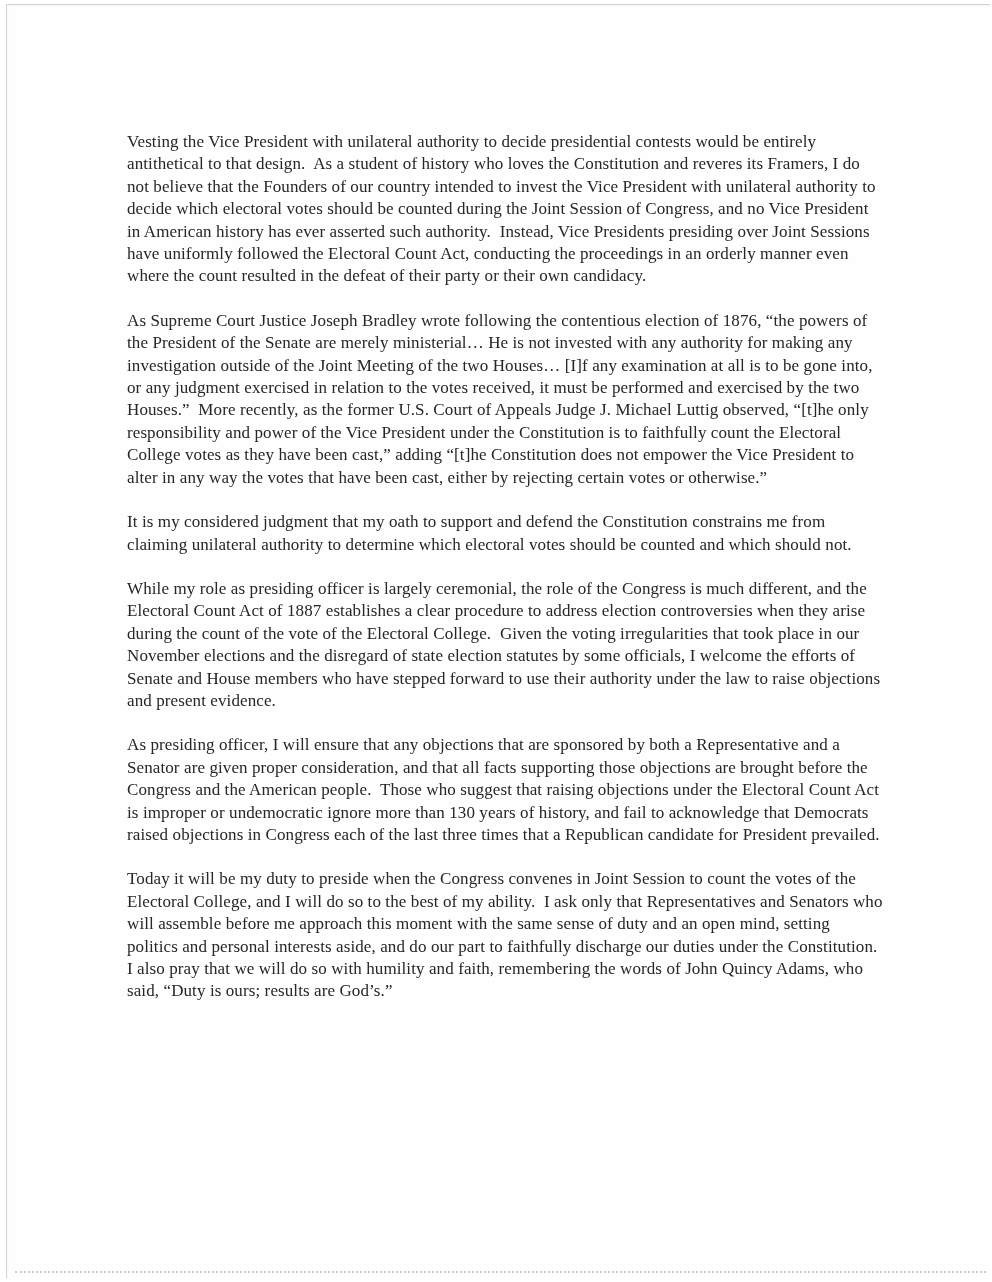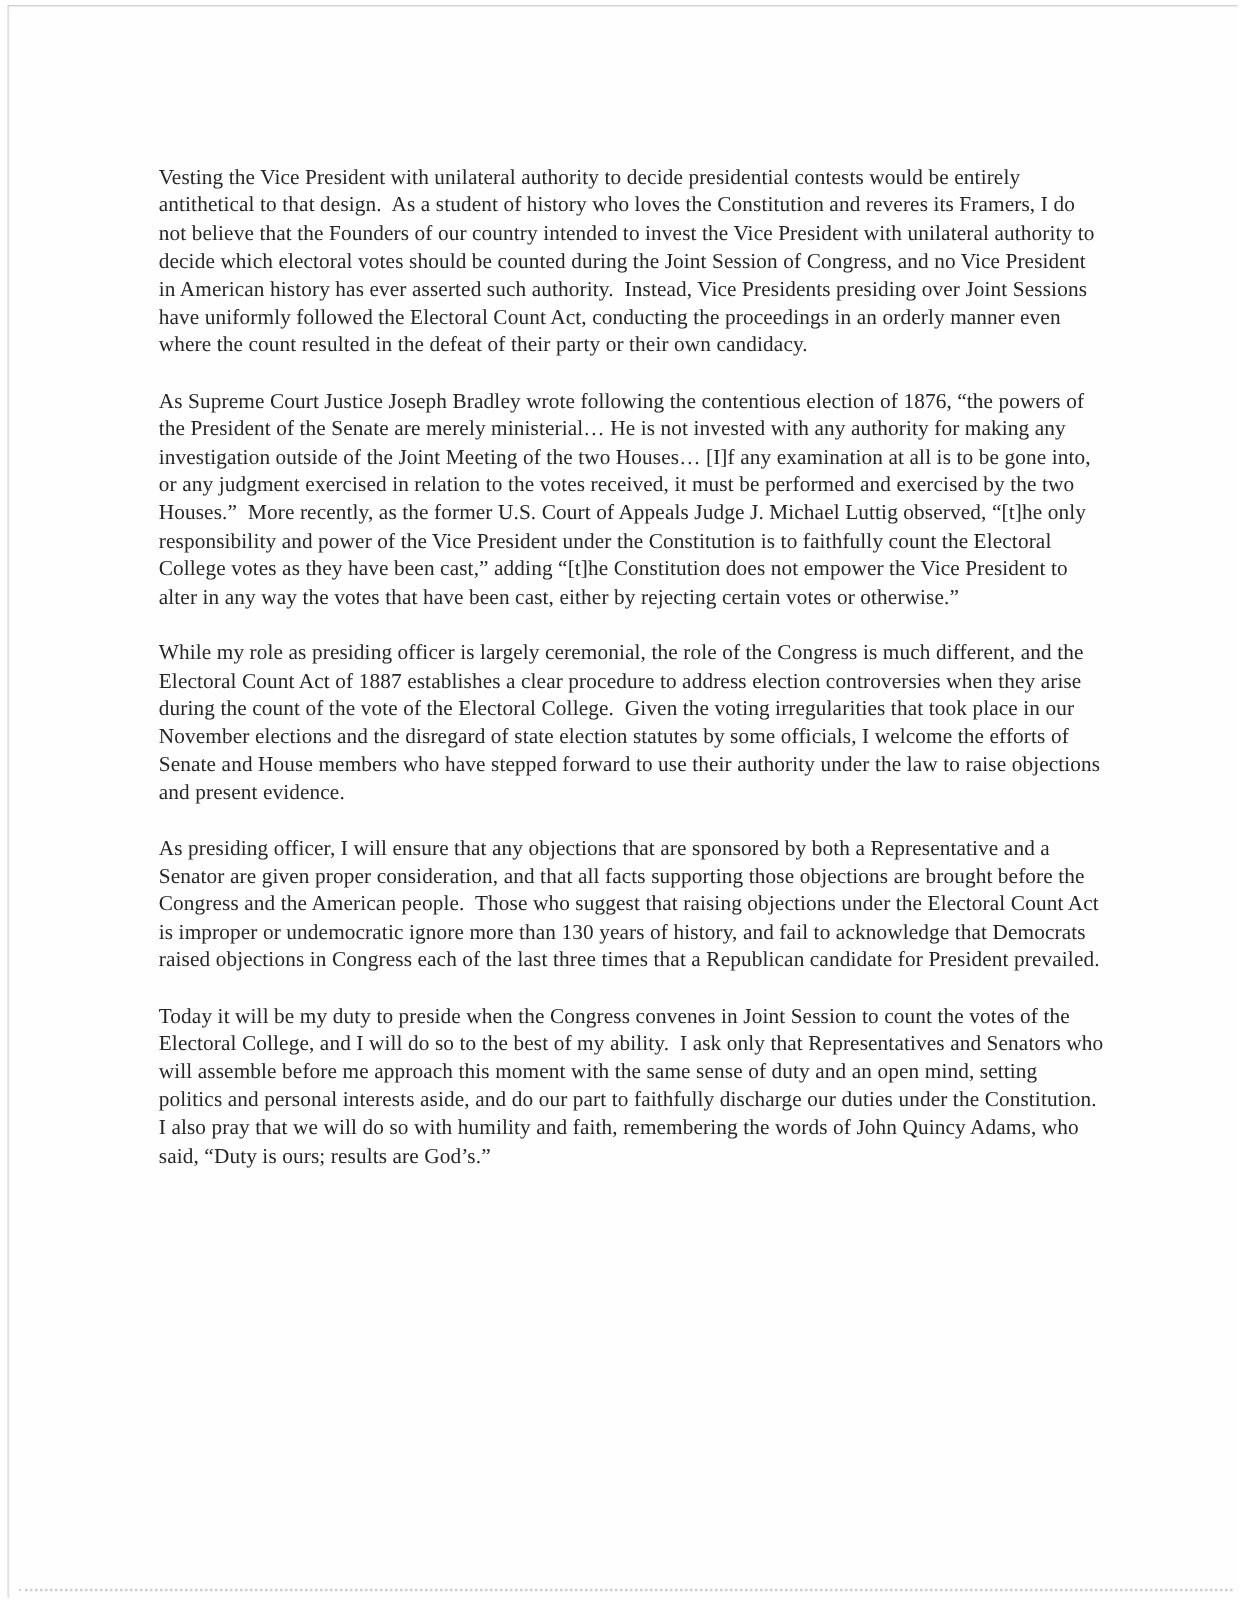--- a/index.html
+++ b/index.html
@@ -51,18 +51,19 @@
     letter-spacing: 0.1px;
   }
 </style>
 </head>
 <body>
 
 <div class="scan-page">
   <div class="letter-body">
     <p class="para">Vesting the Vice President with unilateral authority to decide presidential contests would be entirely antithetical to that design.  As a student of history who loves the Constitution and reveres its Framers, I do not believe that the Founders of our country intended to invest the Vice President with unilateral authority to decide which electoral votes should be counted during the Joint Session of Congress, and no Vice President in American history has ever asserted such authority.  Instead, Vice Presidents presiding over Joint Sessions have uniformly followed the Electoral Count Act, conducting the proceedings in an orderly manner even where the count resulted in the defeat of their party or their own candidacy.</p>
     <p class="para">As Supreme Court Justice Joseph Bradley wrote following the contentious election of 1876, “the powers of the President of the Senate are merely ministerial… He is not invested with any authority for making any investigation outside of the Joint Meeting of the two Houses… [I]f any examination at all is to be gone into, or any judgment exercised in relation to the votes received, it must be performed and exercised by the two Houses.”  More recently, as the former U.S. Court of Appeals Judge J. Michael Luttig observed, “[t]he only responsibility and power of the Vice President under the Constitution is to faithfully count the Electoral College votes as they have been cast,” adding “[t]he Constitution does not empower the Vice President to alter in any way the votes that have been cast, either by rejecting certain votes or otherwise.”</p>
+    <p class="para">It is my considered judgment that my oath to support and defend the Constitution constrains me from claiming unilateral authority to determine which electoral votes should be counted and which should not.</p>
     <p class="para">While my role as presiding officer is largely ceremonial, the role of the Congress is much different, and the Electoral Count Act of 1887 establishes a clear procedure to address election controversies when they arise during the count of the vote of the Electoral College.  Given the voting irregularities that took place in our November elections and the disregard of state election statutes by some officials, I welcome the efforts of Senate and House members who have stepped forward to use their authority under the law to raise objections and present evidence.</p>
     <p class="para">As presiding officer, I will ensure that any objections that are sponsored by both a Representative and a Senator are given proper consideration, and that all facts supporting those objections are brought before the Congress and the American people.  Those who suggest that raising objections under the Electoral Count Act is improper or undemocratic ignore more than 130 years of history, and fail to acknowledge that Democrats raised objections in Congress each of the last three times that a Republican candidate for President prevailed.</p>
     <p class="para">Today it will be my duty to preside when the Congress convenes in Joint Session to count the votes of the Electoral College, and I will do so to the best of my ability.  I ask only that Representatives and Senators who will assemble before me approach this moment with the same sense of duty and an open mind, setting politics and personal interests aside, and do our part to faithfully discharge our duties under the Constitution.  I also pray that we will do so with humility and faith, remembering the words of John Quincy Adams, who said, “Duty is ours; results are God’s.”</p>
   </div>
   <div class="scan-bottom-edge"></div>
 </div>
 
 </body></html>

